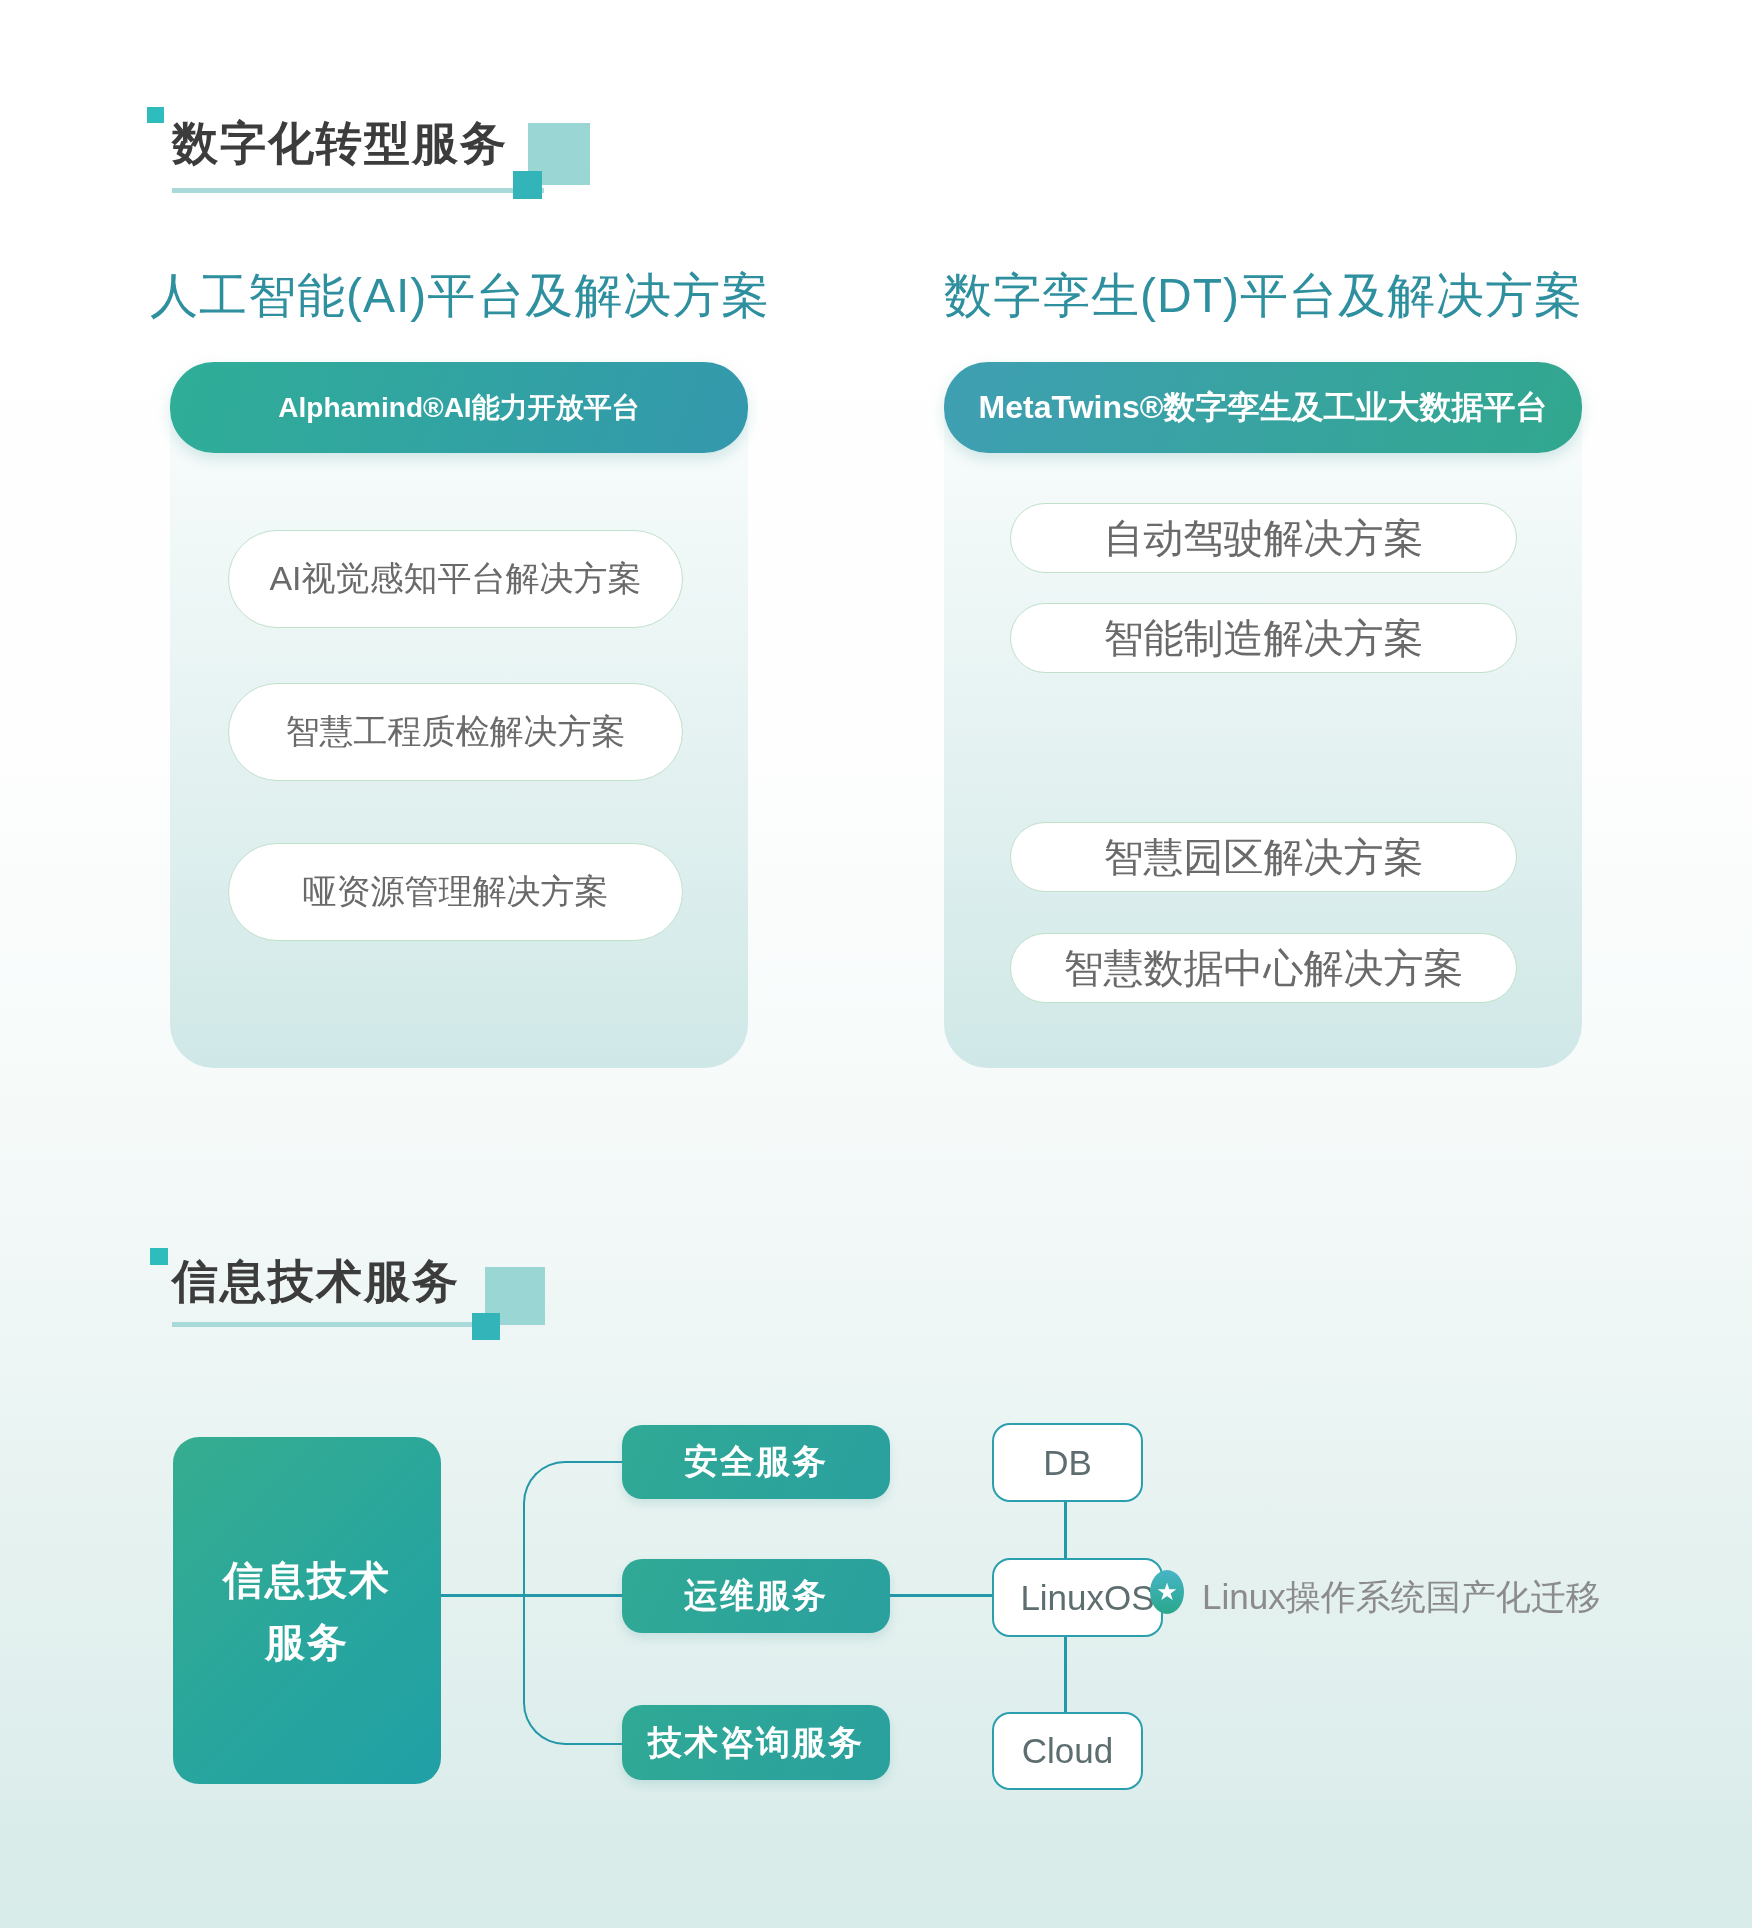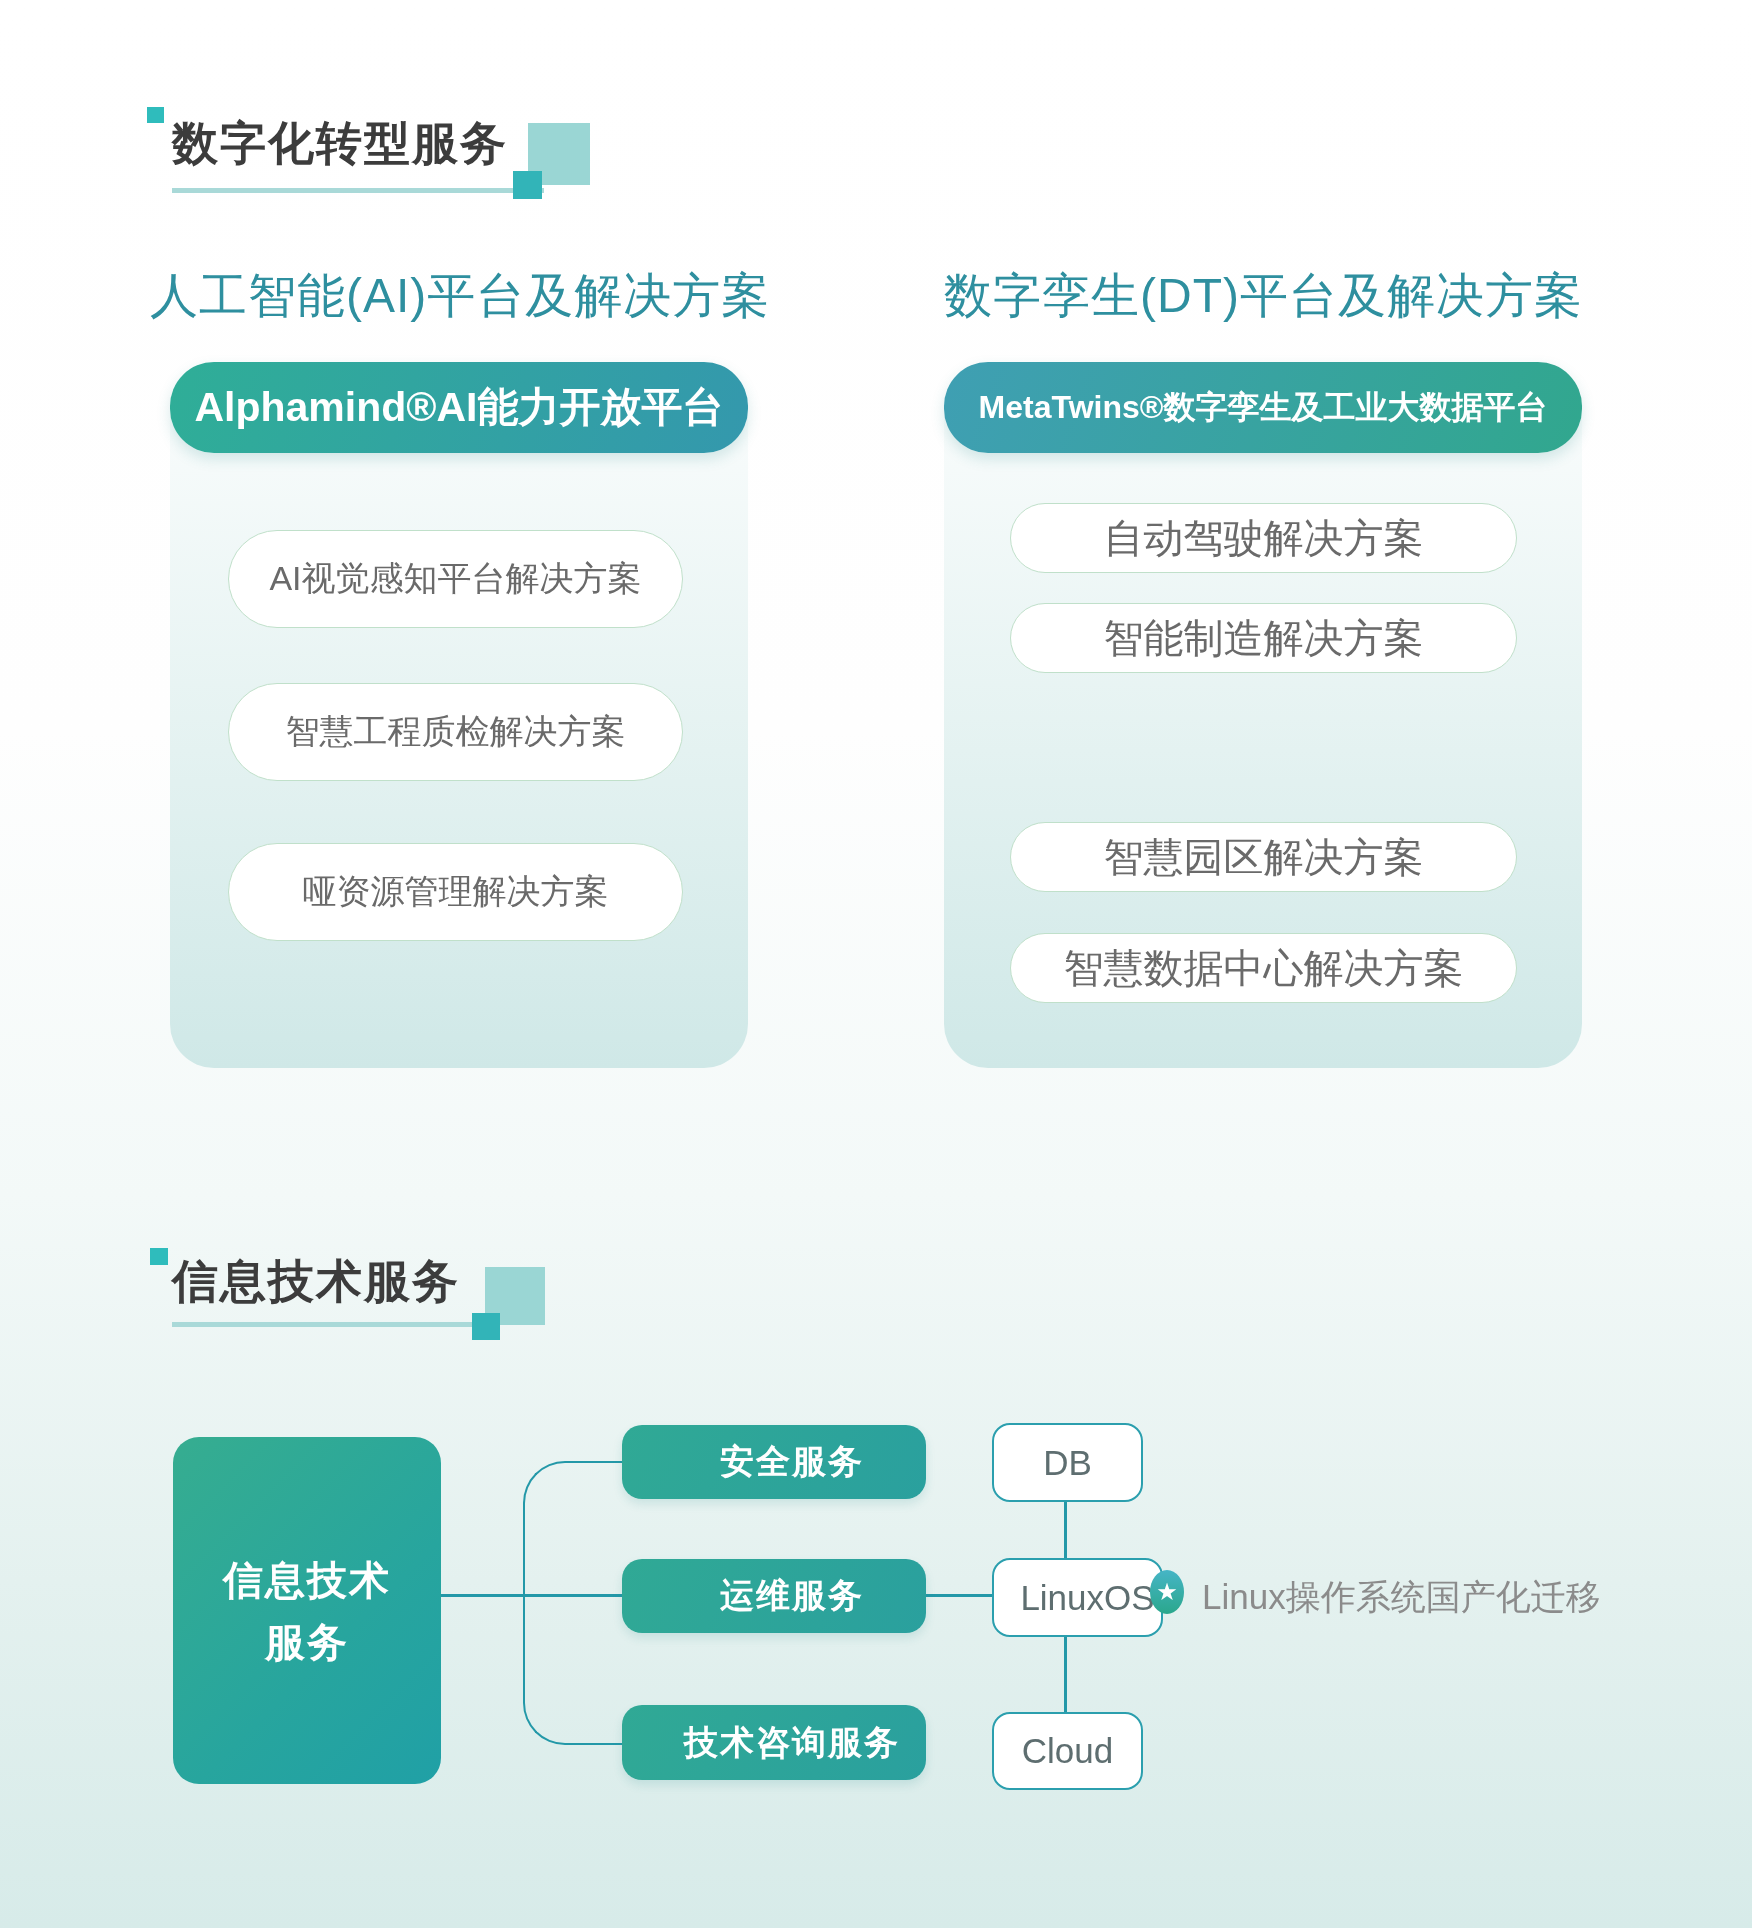--- a/index.html
+++ b/index.html
@@ -26,21 +26,21 @@
   .card{
     position:absolute;border-radius:44px;
     background:linear-gradient(180deg,#f9fcfc 6%,#e4f2f1 55%,#cfe8e7 100%);
   }
   .card-header{
     position:absolute;left:0;top:0;width:100%;height:91px;border-radius:44px;
     display:flex;align-items:center;justify-content:center;
     color:#ffffff;font-weight:600;white-space:nowrap;
     box-shadow:0 6px 14px rgba(40,140,140,0.18);
   }
-  .grad-ai{background:linear-gradient(110deg,#2fae97 0%,#3498ad 100%);font-size:41px;}
+  .grad-ai{background:linear-gradient(110deg,#2fae97 0%,#3498ad 100%);font-size:28px;}
   .grad-dt{background:linear-gradient(110deg,#3f9fb3 0%,#31a78e 100%);font-size:32px;}
   .pill-white{
     position:absolute;background:#ffffff;border:1.5px solid #c0e0ca;border-radius:70px;
     display:flex;align-items:center;justify-content:center;
     color:#6a6a6a;font-weight:500;white-space:nowrap;
   }
   .pill-lg{font-size:34px;}
   .pill-sm{font-size:40px;}
   
   .root-box{
@@ -48,21 +48,20 @@
     background:linear-gradient(135deg,#36ad90 0%,#27a59e 60%,#20a0a6 100%);
     display:flex;align-items:center;justify-content:center;text-align:center;
     color:#ffffff;font-size:40px;font-weight:600;line-height:1.55;letter-spacing:2px;
   }
   .svc-pill{
     position:absolute;border-radius:20px;z-index:2;
     background:linear-gradient(115deg,#30a995 0%,#2aa09e 100%);
     display:flex;align-items:center;justify-content:center;
     color:#ffffff;font-size:34px;font-weight:600;letter-spacing:2px;white-space:nowrap;
     box-shadow:0 5px 10px rgba(40,140,140,0.15);
-    padding-left:36px;
   }
   .stack-box{
     position:absolute;border-radius:18px;z-index:2;background:#ffffff;
     border:2.5px solid #2b9fae;
     display:flex;align-items:center;justify-content:center;
     color:#5e6e70;font-size:35px;font-weight:500;white-space:nowrap;
   }
   .line{position:absolute;background:#2398a8;z-index:0;}
   .bracket{position:absolute;z-index:1;border:0 solid #2398a8;}
   .bracket-top{border-left-width:2.5px;border-top-width:2.5px;border-top-left-radius:42px;}

